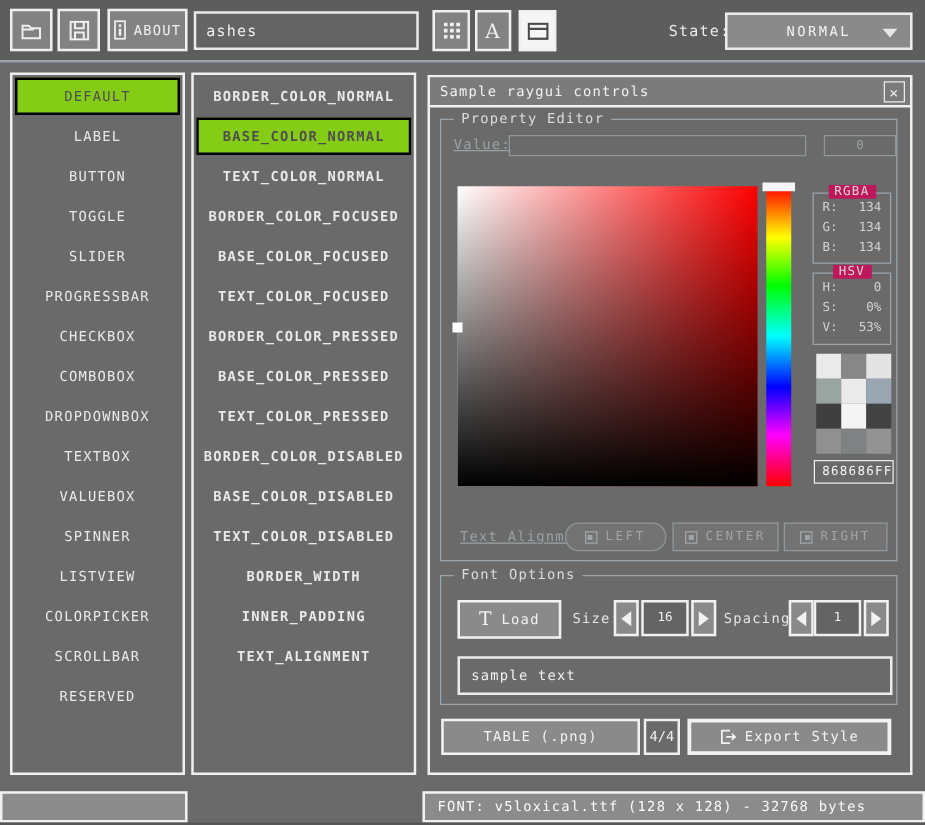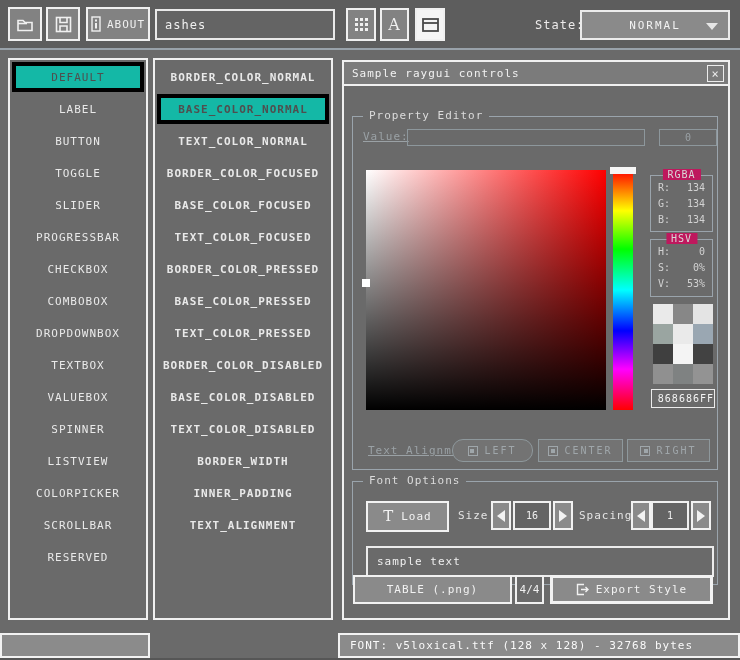--- a/index.html
+++ b/index.html
@@ -30,31 +30,31 @@
   .dd-arrow { position:absolute; right:10px; top:11px; width:0; height:0;
           border-left:6px solid transparent; border-right:6px solid transparent;
           border-top:7px solid #e6e6e6; }
 
   
   .panel { position:absolute; border:2px solid #f0f0f0; background:#6a6a6a; padding:2px; }
   #controls-panel { left:8px; top:58px; width:140px; height:562px; }
   #props-panel    { left:153px; top:58px; width:180px; height:562px;font-weight:bold; }
   .list-item { height:30px; margin-bottom:2px; display:flex; align-items:center; justify-content:center;
           font-size:11px; letter-spacing:1px; color:#e9e9e9; cursor:pointer; white-space:nowrap; }
-  .list-item.selected { background:#14b8a6; color:#4f4f4f; border:4px solid #000000; }
+  .list-item.selected { background:#84cc16; color:#4f4f4f; border:2px solid #000000; }
 
   
   .gwindow { position:absolute; left:342px; top:60px; width:388px; height:560px;
           border:2px solid #f0f0f0; background:#6a6a6a; }
   .w-titlebar { height:24px; background:#7b7b7b; border-bottom:2px solid #f0f0f0;
           display:flex; align-items:center; padding-left:8px; font-size:11px; letter-spacing:1px; color:#f2f2f2; position:relative; }
   .w-close { position:absolute; right:4px; top:3px; width:17px; height:17px; border:1px solid #ececec;
           display:flex; align-items:center; justify-content:center; font-size:12px; color:#ececec; cursor:pointer; }
 
-  .groupbox { position:absolute; border:1px solid #9aa4ac;margin-top:21px; }
+  .groupbox { position:absolute; border:1px solid #9aa4ac; }
   .groupbox > .gb-label { position:absolute; top:-8px; left:10px; background:#6a6a6a;
           padding:0 6px; font-size:11px; letter-spacing:1px; color:#dcdcdc; white-space:nowrap; }
   #group-pe { left:8px; top:33px; width:366px; height:354px; }
   #group-fo { left:8px; top:398px; width:366px; height:104px; }
 
   .disabled-label { color:#9aa1a5;text-decoration:underline; }
   #pe-value-label { position:absolute; left:10px; top:13px; font-size:11px; letter-spacing:1px; }
   #pe-slider  { position:absolute; left:54px; top:12px; width:238px; height:17px; border:1px solid #8d979c; }
   #pe-valuebox{ position:absolute; left:306px; top:12px; width:58px; height:17px; border:1px solid #8d979c;
           display:flex; align-items:center; justify-content:center; font-size:10px; color:#9aa1a5; }

